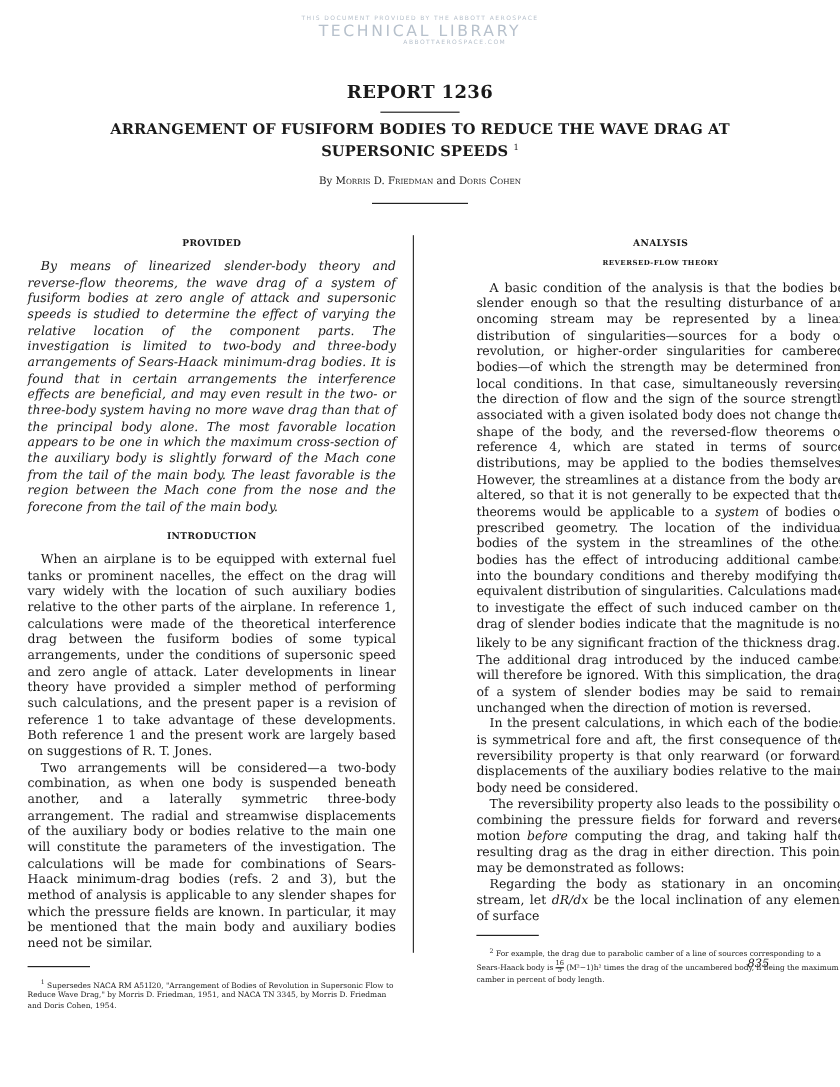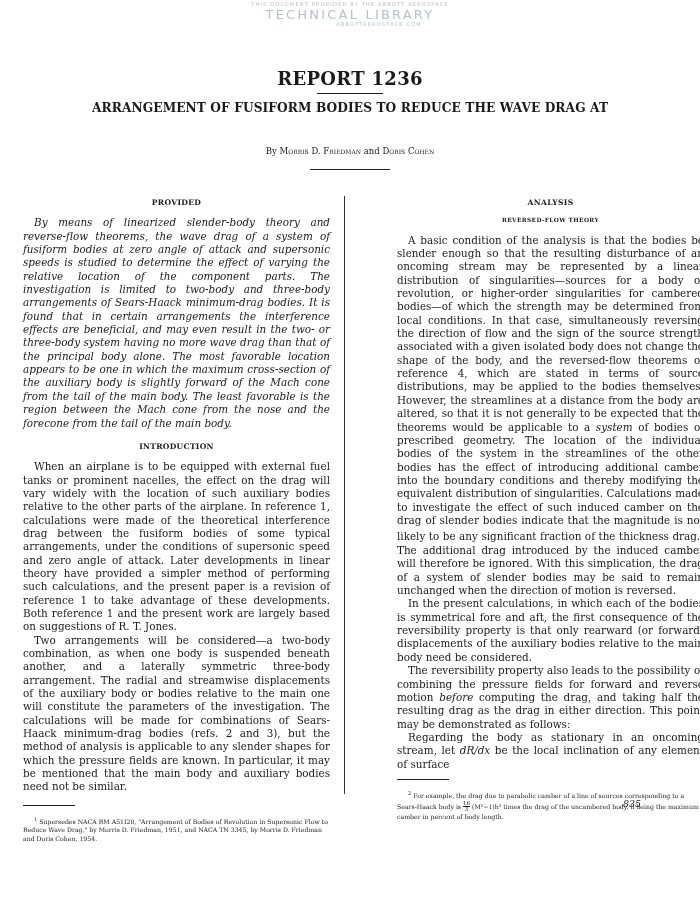--- a/index.html
+++ b/index.html
@@ -1,24 +1,24 @@
 <!DOCTYPE html>
 <html><head>
 <meta charset="utf-8">
 <style>
   html, body { margin: 0; padding: 0; background: #ffffff; }
   body { width: 700px; height: 906px; position: relative; overflow: hidden;
          font-family: "DejaVu Serif", "Liberation Serif", serif; color: #1a1a1a; }
-  .watermark { position: absolute; top: 2px; left: 0; width: 700px; text-align: center;
+  .watermark { position: absolute; top: 14px; left: 0; width: 700px; text-align: center;
                color: #b7c1cc; font-family: "DejaVu Sans", sans-serif; line-height: 1; }
   .wm-top { font-size: 5px; letter-spacing: 1.2px; }
   .wm-main { font-size: 13px; letter-spacing: 2.2px; margin-top: 1px; }
   .wm-sub { font-size: 5px; letter-spacing: 1.2px; margin-top: 1px; padding-left: 58px; }
   .report-no { position: absolute; top: 68px; left: 0; width: 700px; text-align: center;
-               font-weight: bold; font-size: 18px; letter-spacing: 0.3px; }
+               font-weight: bold; font-size: 15px; letter-spacing: 0.3px; }
   .rule-short { position: absolute; height: 1px; background: #222; }
   .title { position: absolute; top: 101px; left: 40px; width: 620px; text-align: center;
            font-weight: bold; font-size: 12.2px; line-height: 15px; letter-spacing: 0.1px; }
   .title sup { font-size: 7px; font-weight: normal; }
   .authors { position: absolute; top: 146px; left: 0; width: 700px; text-align: center;
              font-size: 8.5px; }
   .sc { font-variant: small-caps; }
   .col { position: absolute; font-size: 10.4px; line-height: 13.35px; text-align: justify; }
   .col-left { left: 23px; width: 307px; top: 196px; }
   .col-right { left: 353px; width: 307px; top: 196px; margin-left: 44px; }
@@ -42,20 +42,21 @@
   <div class="wm-top">THIS DOCUMENT PROVIDED BY THE ABBOTT AEROSPACE</div>
   <div class="wm-main">TECHNICAL LIBRARY</div>
   <div class="wm-sub">ABBOTTAEROSPACE.COM</div>
 </div>
 
 <div class="report-no">REPORT 1236</div>
 <div class="rule-short" style="top:93px; left:317px; width:66px;"></div>
 
 <div class="title">
   <div>ARRANGEMENT OF FUSIFORM BODIES TO REDUCE THE WAVE DRAG AT</div>
+  <div><span>SUPERSONIC SPEEDS</span> <sup>1</sup></div>
 </div>
 
 <div class="authors">
   <span>By</span>
   <span class="sc">Morris D. Friedman</span>
   <span>and</span>
   <span class="sc">Doris Cohen</span>
 </div>
 <div class="rule-short" style="top:169px; left:310px; width:80px;"></div>
 

